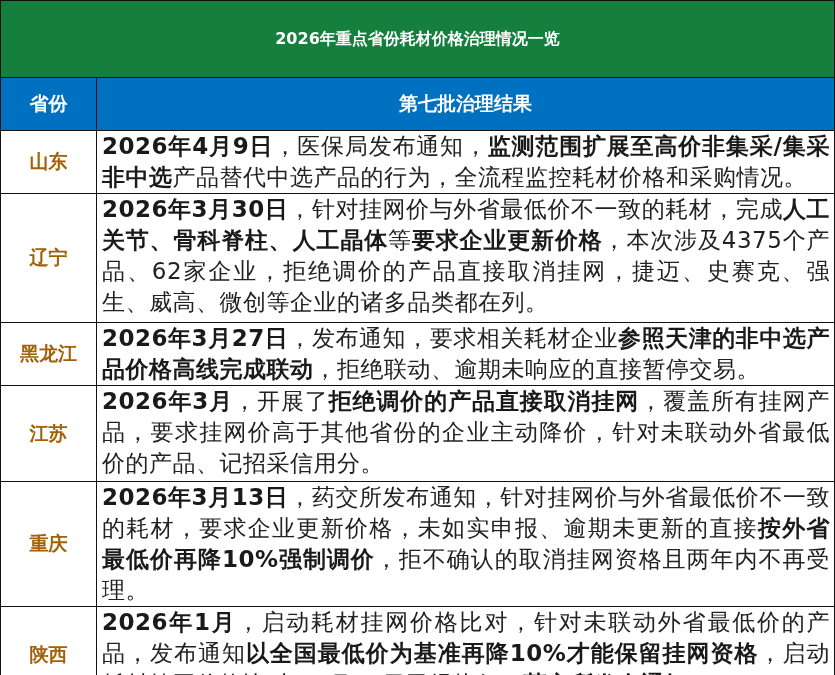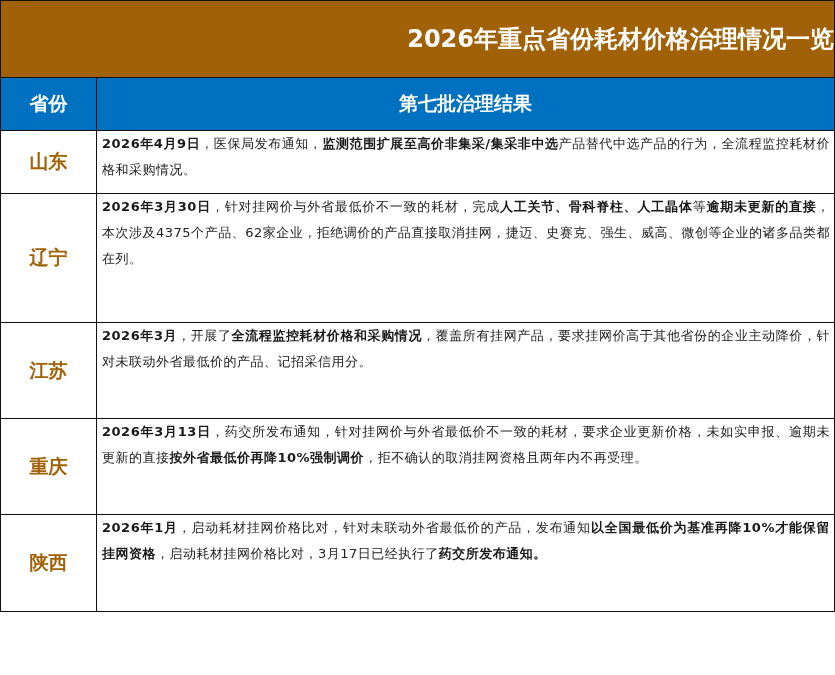--- a/index.html
+++ b/index.html
@@ -1,22 +1,22 @@
 <!DOCTYPE html>
 <html><head>
 <meta charset="utf-8">
 <style>
   html, body { margin:0; padding:0; background:#ffffff; }
   body { width:835px; height:675px; overflow:hidden; font-family:"DejaVu Sans", "Liberation Sans", sans-serif; }
   table.sheet { position:absolute; left:0; top:0; width:834px; border-collapse:collapse; table-layout:fixed; }
   table.sheet td, table.sheet th { border:1.5px solid #111; padding:0; }
-  .title-cell { height:76px; background:#a16207; color:#fff; font-weight:bold; font-size:24px; text-align:right; vertical-align:middle; }
+  .title-cell { height:76px; background:#15803d; color:#fff; font-weight:bold; font-size:16px; text-align:center; vertical-align:middle; }
   .hdr-cell { height:52px; background:#0070C0; color:#fff; font-weight:bold; font-size:19px; text-align:center; vertical-align:middle;margin-left:33px; }
   .prov { text-align:center; vertical-align:middle; color:#a16207; font-weight:bold; font-size:19px; }
-  .desc { vertical-align:top; color:#222; font-size:13px; line-height:26px; padding:0 4px 0 5px !important; text-align:justify; letter-spacing:0.5px; }
+  .desc { vertical-align:top; color:#222; font-size:23px; line-height:31px; padding:0 4px 0 5px !important; text-align:justify; letter-spacing:0.5px; }
   .desc b { color:#1a1a1a; font-weight:bold; }
   col.c1 { width:96px; }
   col.c2 { width:738px; }
 </style>
 </head>
 <body>
 
 <table class="sheet">
   <colgroup>
       <col class="c1">
@@ -31,25 +31,29 @@
     <td class="hdr-cell">第七批治理结果</td>
   </tr>
   </tbody>
     <tbody id="rows">
       <tr style="height: 63px;">
         <td class="prov">山东</td>
         <td class="desc"><b>2026年4月9日</b><span>，医保局发布通知，</span><b>监测范围扩展至高价非集采/集采非中选</b><span>产品替代中选产品的行为，全流程监控耗材价格和采购情况。</span></td>
       </tr>
       <tr style="height: 129px;">
         <td class="prov">辽宁</td>
-        <td class="desc"><b>2026年3月30日</b><span>，针对挂网价与外省最低价不一致的耗材，完成</span><b>人工关节、骨科脊柱、人工晶体</b><span>等</span><b>逾期未更新的直接</b><span>，本次涉及4375个产品、62家企业，拒绝调价的产品直接取消挂网，捷迈、史赛克、强生、威高、微创等企业的诸多品类都在列。</span></td>
+        <td class="desc"><b>2026年3月30日</b><span>，针对挂网价与外省最低价不一致的耗材，完成</span><b>人工关节、骨科脊柱、人工晶体</b><span>等</span><b>要求企业更新价格</b><span>，本次涉及4375个产品、62家企业，拒绝调价的产品直接取消挂网，捷迈、史赛克、强生、威高、微创等企业的诸多品类都在列。</span></td>
+      </tr>
+      <tr style="height: 63px;">
+        <td class="prov">黑龙江</td>
+        <td class="desc"><b>2026年3月27日</b><span>，发布通知，要求相关耗材企业</span><b>参照天津的非中选产品价格高线完成联动</b><span>，拒绝联动、逾期未响应的直接暂停交易。</span></td>
       </tr>
       <tr style="height: 96px;">
         <td class="prov">江苏</td>
-        <td class="desc"><b>2026年3月</b><span>，开展了</span><b>全流程监控耗材价格和采购情况</b><span>，覆盖所有挂网产品，要求挂网价高于其他省份的企业主动降价，针对未联动外省最低价的产品、记招采信用分。</span></td>
+        <td class="desc"><b>2026年3月</b><span>，开展了</span><b>拒绝调价的产品直接取消挂网</b><span>，覆盖所有挂网产品，要求挂网价高于其他省份的企业主动降价，针对未联动外省最低价的产品、记招采信用分。</span></td>
       </tr>
       <tr style="height: 96px;">
         <td class="prov">重庆</td>
         <td class="desc"><b>2026年3月13日</b><span>，药交所发布通知，针对挂网价与外省最低价不一致的耗材，要求企业更新价格，未如实申报、逾期未更新的直接</span><b>按外省最低价再降10%强制调价</b><span>，拒不确认的取消挂网资格且两年内不再受理。</span></td>
       </tr>
       <tr style="height: 97px;">
         <td class="prov">陕西</td>
         <td class="desc"><b>2026年1月</b><span>，启动耗材挂网价格比对，针对未联动外省最低价的产品，发布通知</span><b>以全国最低价为基准再降10%才能保留挂网资格</b><span>，启动耗材挂网价格比对，3月17日已经执行了</span><b>药交所发布通知。</b></td>
       </tr>
     </tbody>

